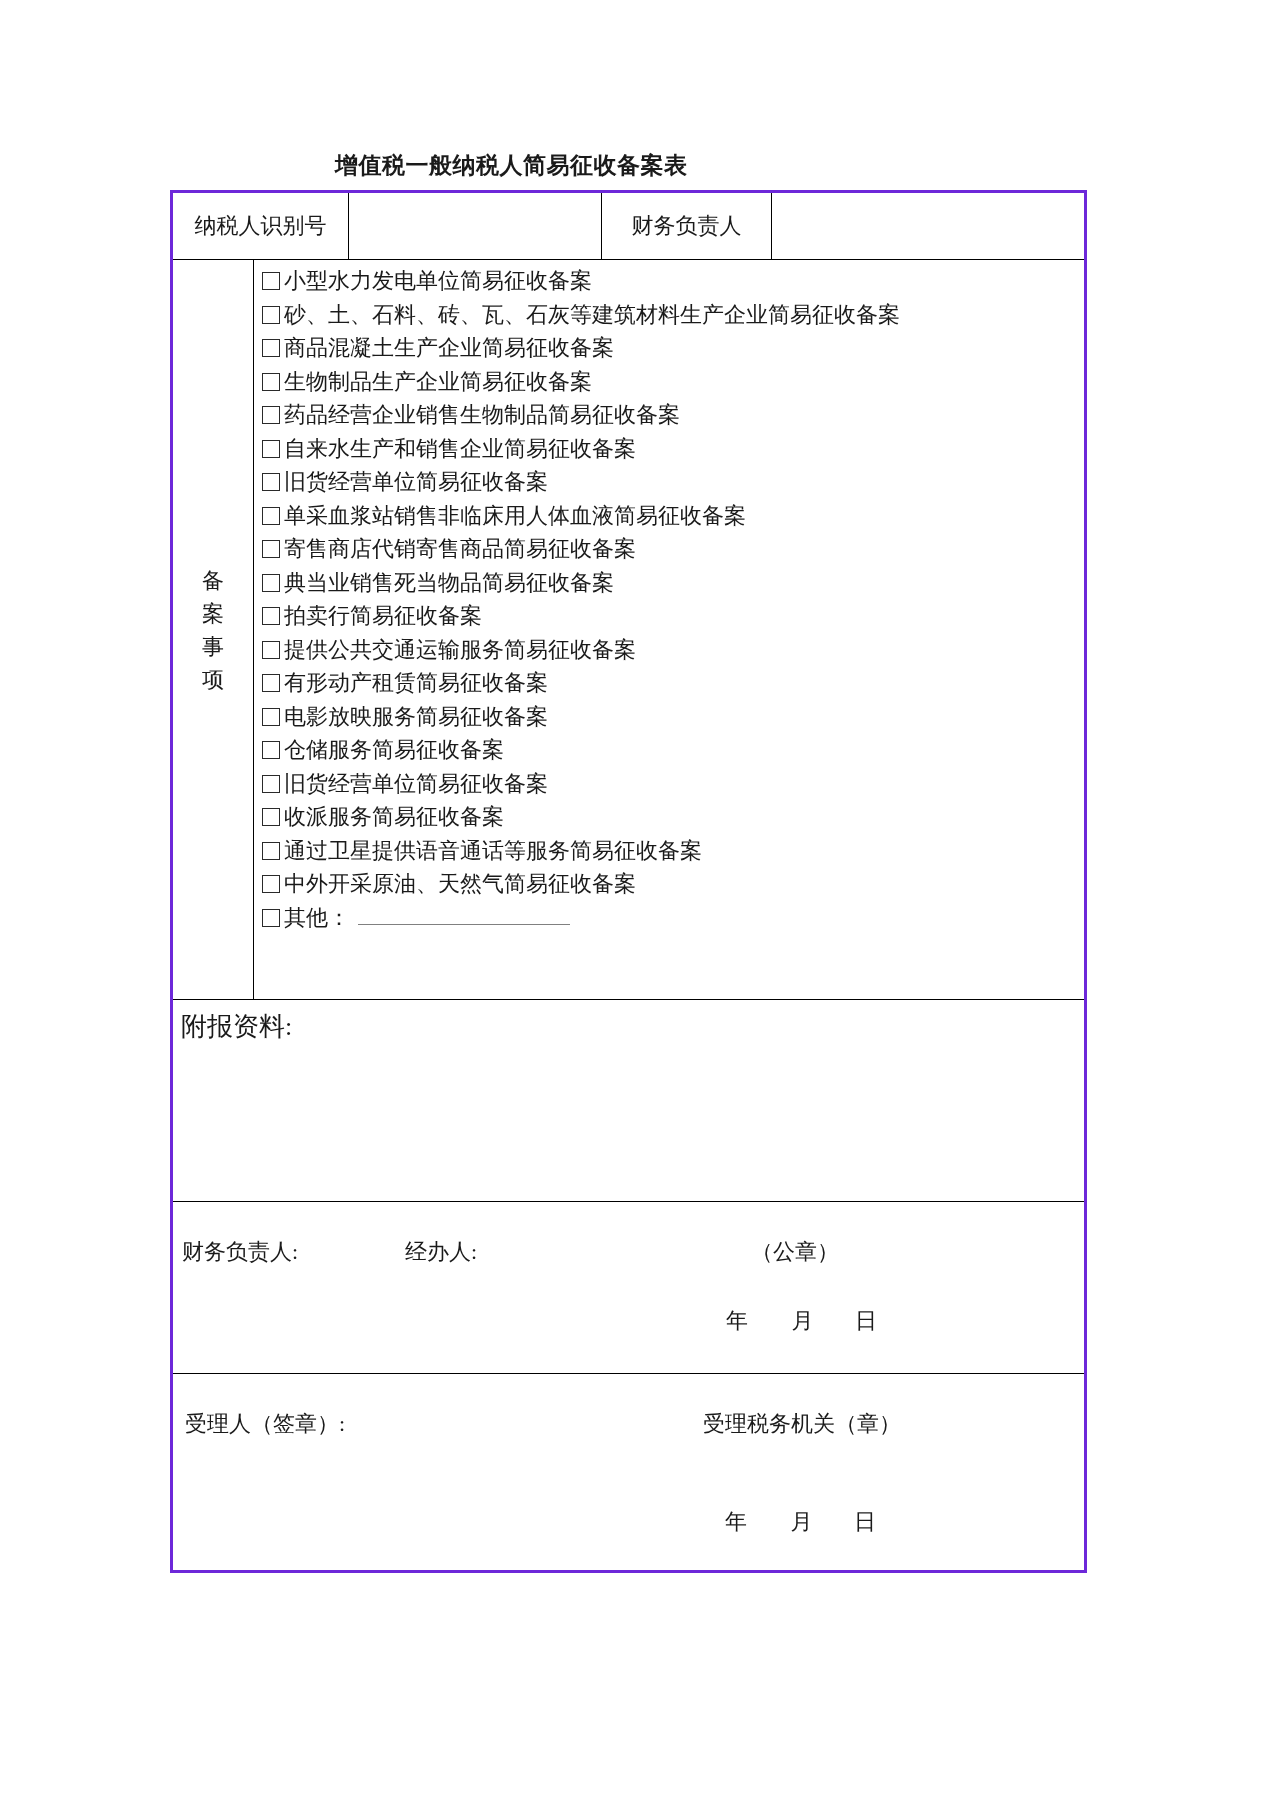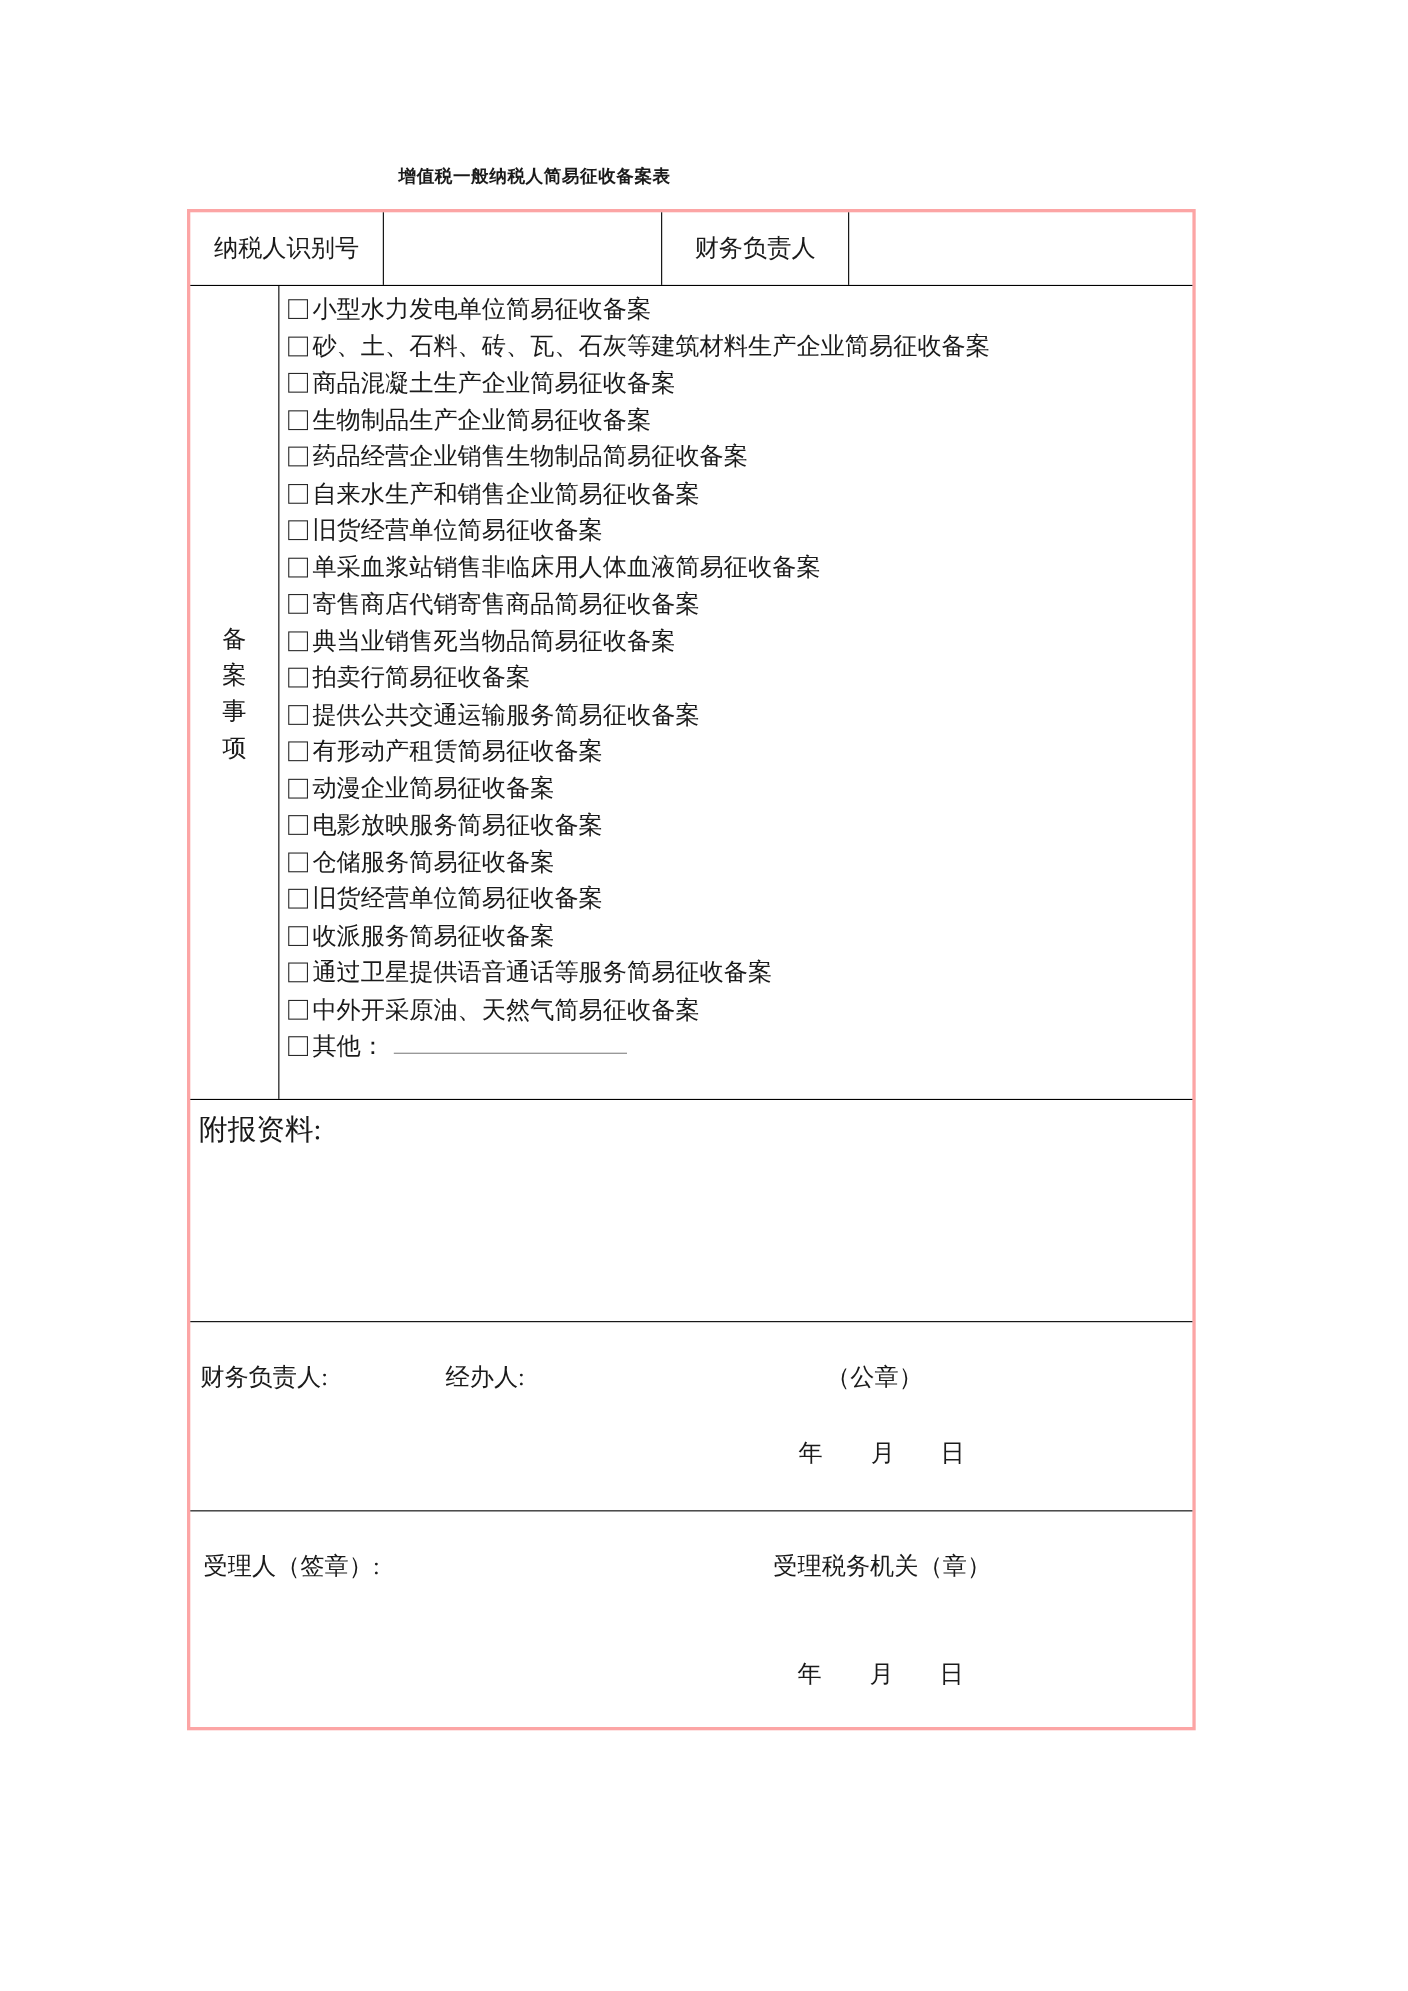--- a/index.html
+++ b/index.html
@@ -11,29 +11,29 @@
     font-family:"Liberation Serif","DejaVu Serif",serif;
     color:#1a1a1a;
     overflow:hidden;
   }
   .doc-title {
     position:absolute;
     left:335px; top:150px; width:302px;
     text-align:center;
     font-family:"Liberation Sans","DejaVu Sans",sans-serif;
     font-weight:bold;
-    font-size:16px;
+    font-size:23px;
     letter-spacing:0.5px;
     white-space:nowrap;
   }
   .form-table {
     position:absolute;
     left:170px; top:190px;
     width:917px; height:1383px;
-    border:3px solid #fca5a5;
+    border:3px solid #6d28d9;
     font-size:22px;
   }
   .row { display:flex; border-bottom:1px solid #000; }
   .r1 { height:67px; }
   .r1 .cell { display:flex; align-items:center; justify-content:center; }
   .c1 { width:176px; border-right:1px solid #000; }
   .c2 { width:253px; border-right:1px solid #000; }
   .c3 { width:170px; border-right:1px solid #000; }
   .c4 { flex:1; }
   .r2 { height:740px; }
@@ -150,23 +150,20 @@
   </div>
 
   <div class="check-item">
     <span class="checkbox"></span><span>提供公共交通运输服务简易征收备案</span>
   </div>
 
   <div class="check-item">
     <span class="checkbox"></span><span>有形动产租赁简易征收备案</span>
   </div>
 
-  <div class="check-item">
-    <span class="checkbox"></span><span>动漫企业简易征收备案</span>
-  </div>
 
   <div class="check-item">
     <span class="checkbox"></span><span>电影放映服务简易征收备案</span>
   </div>
 
   <div class="check-item">
     <span class="checkbox"></span><span>仓储服务简易征收备案</span>
   </div>
 
   <div class="check-item">

